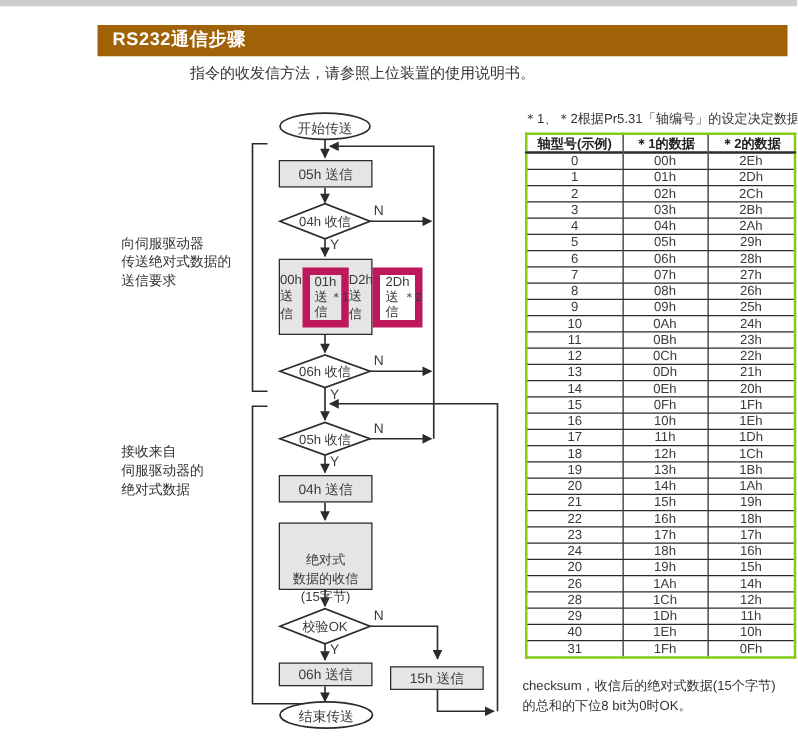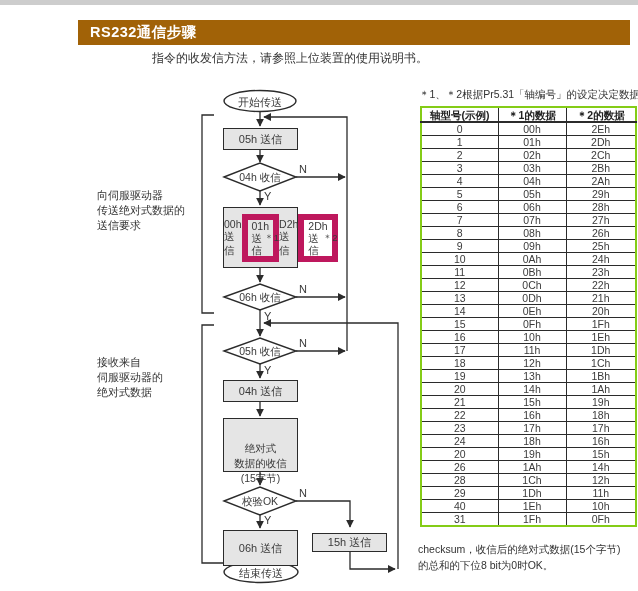--- a/index.html
+++ b/index.html
@@ -125,21 +125,21 @@
       <div>绝对式</div>
       <div>数据的收信</div>
       <div>(15字节)</div>
     </div>
   </div>
 
   <div class="abs ctext" style="left:224px;top:495px;width:72px;font-size:10.5px;">校验OK</div>
   <div class="abs nylab" style="left:299px;top:487px;">N</div>
   <div class="abs nylab" style="left:264px;top:514px;">Y</div>
 
-  <div class="abs fbox" style="left:223px;top:530px;width:75px;height:36px;">06h 送信</div>
+  <div class="abs fbox" style="left:223px;top:530px;width:75px;height:19px;">06h 送信</div>
   <div class="abs fbox" style="left:312px;top:533px;width:75px;height:19px;">15h 送信</div>
 
   <div class="abs ctext" style="left:224px;top:566px;width:74px;">结束传送</div>
 
   <div class="abs seclab" style="left:97px;top:355px;">
     <div>接收来自</div>
     <div>伺服驱动器的</div>
     <div>绝对式数据</div>
   </div>
   <div class="abs seclab" style="left:97px;top:188px;">

